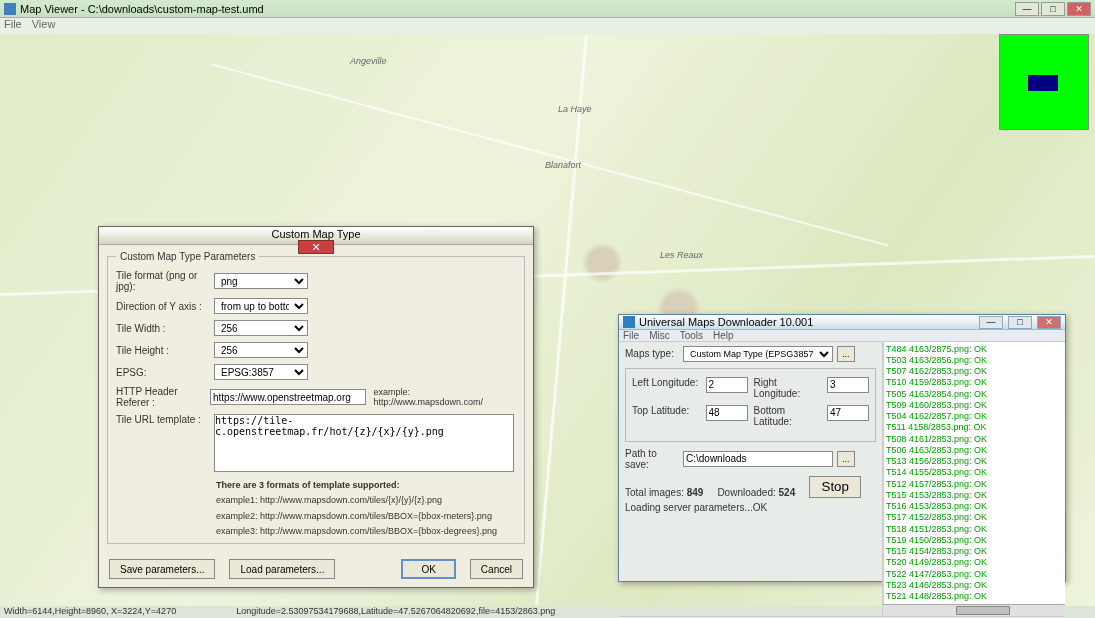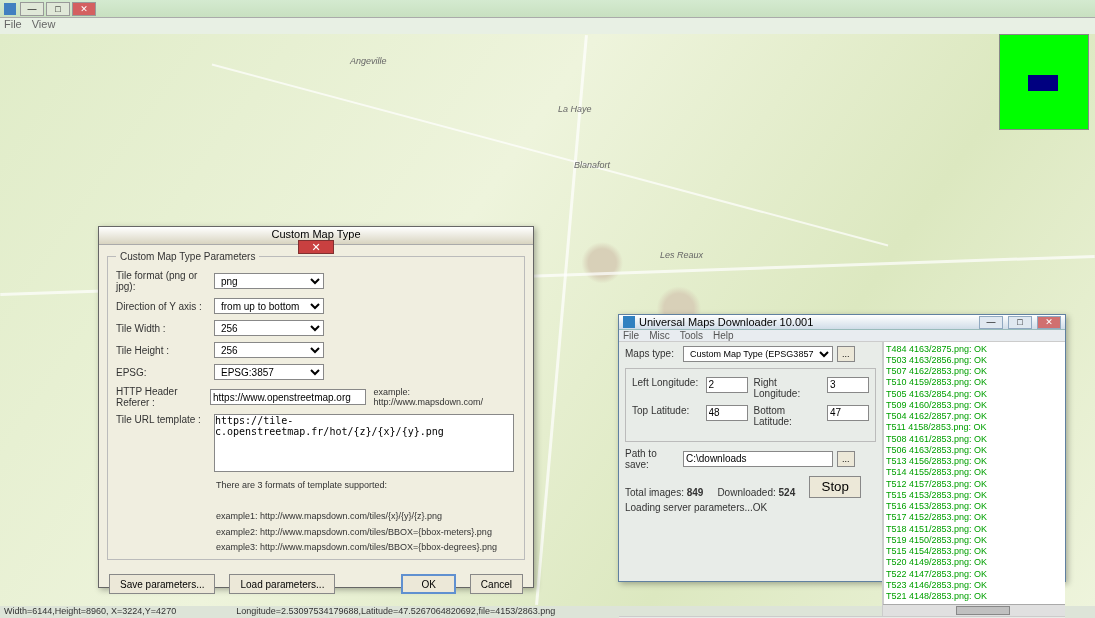--- a/index.html
+++ b/index.html
@@ -39,26 +39,26 @@
 .dlg1 { position: absolute; top: 226px; left: 98px; width: 436px; height: 362px; background: #f0eee0; border: 1px solid #666; box-shadow: 2px 2px 6px rgba(0,0,0,.3); display: flex; flex-direction: column; }
 .dlg1 .title { height: 18px; background: linear-gradient(#fff,#d8d4c0); border-bottom: 1px solid #aaa; display: flex; align-items: center; padding: 1px 6px; font-size: 11px; flex-direction: column; }
 .dlg1 .title .t { flex: 1; }
 .dlg1 .title .close { width: 36px; height: 14px; background: #c94040; color: #fff; display: inline-flex; align-items: center; justify-content: center; font-size: 11px; cursor: pointer; border: 1px solid #803030; }
 .dlg1 .body { flex: 1; padding: 6px 8px; font-size: 10px; color: #333; position: relative; }
 .dlg1 fieldset { border: 1px solid #bbb; padding: 8px 8px 4px; }
 .dlg1 legend { font-size: 10px; padding: 0 4px; }
 .dlg1 .row { display: flex; align-items: center; margin-bottom: 6px; }
 .dlg1 .row label { width: 98px; }
 .dlg1 select, .dlg1 input[type=text] { font-size: 10px; border: 1px solid #888; background: #fff; height: 16px; padding: 0 2px; }
-.dlg1 select { width: 110px; }
+.dlg1 select { width: 94px; }
 .dlg1 .url { width: 162px; }
 .dlg1 .ex { font-size: 9px; color: #333; margin-left: 8px; }
 .dlg1 textarea { width: 300px; height: 58px; font-size: 10px; border: 1px solid #888; resize: none; }
 .dlg1 .tmpl { font-size: 9px; margin-top: 6px; margin-left: 100px; line-height: 1.7; }
-.dlg1 .tmpl .h { font-style: normal; margin-bottom: 16px; }
+.dlg1 .tmpl .h { font-style: normal; margin-bottom: 0; font-weight: bold; }
 .dlg1 .footer { display: flex; gap: 14px; padding: 8px 10px; }
 .dlg1 .footer button { font-size: 10px; height: 20px; padding: 0 10px; border: 1px solid #888; background: #ece8d8; cursor: pointer; }
 .dlg1 .footer .spacer { flex: 1; }
 .dlg1 .footer .ok { border: 2px solid #6090d0; padding: 0 18px; }
 
 
 .dlg2 { position: absolute; top: 314px; left: 618px; width: 448px; height: 268px; background: #e8ece8; border: 1px solid #6080a0; box-shadow: 2px 2px 6px rgba(0,0,0,.3); display: flex; flex-direction: column; }
 .dlg2 .title { height: 18px; background: linear-gradient(#fff,#d0dce8); border-bottom: 1px solid #9bb; display: flex; align-items: center; padding: 0 4px; font-size: 11px; }
 .dlg2 .title .icon { width: 12px; height: 12px; background: #3080c0; margin-right: 4px; }
 .dlg2 .title .t { flex: 1; }
@@ -89,40 +89,41 @@
 .dlg2 .scroll { height: 12px; background: #e0e0e0; border-top: 1px solid #aaa; position: relative; }
 .dlg2 .scroll .th { position: absolute; left: 40%; width: 30%; top: 1px; bottom: 1px; background: #c0c0c0; border: 1px solid #888; }
 .dlg2 .footer2 { height: 14px; background: #e8ece8; border-top: 1px solid #ccc; font-size: 9px; display: flex; align-items: center; padding: 0 6px; color: #555; }
 .dlg2 .footer2 .sep { margin: 0 6px; color: #bbb; }
 </style>
 </head>
 <body>
 
 <div class="main-titlebar">
   <span class="icon"></span>
+  <span class="title">Map Viewer - C:\downloads\custom-map-test.umd</span>
   <span class="btns">
     <span>—</span>
     <span>□</span>
     <span class="close">✕</span>
   </span>
 </div>
 <div class="main-menu">
   <span>File</span>
   <span>View</span>
 </div>
 
 <div class="map-area">
   <div class="map-bg"></div>
   <div class="map-road road1"></div>
   <div class="map-road road2"></div>
   <div class="map-road road3"></div>
   <div id="map-labels">
       <span class="map-label" style="left: 350px; top: 22px;">Angeville</span>
       <span class="map-label" style="left: 558px; top: 70px;">La Haye</span>
-      <span class="map-label" style="left: 574px; top: 126px;">Blanafort</span>
+      <span class="map-label" style="left: 545px; top: 126px;">Blanafort</span>
       <span class="map-label" style="left: 660px; top: 216px;">Les Reaux</span>
     </div>
   <div class="minimap">
     <div class="viewport"></div>
   </div>
 </div>
 
 <div class="statusbar">
   <span>Width=6144,Height=8960, X=3224,Y=4270</span>
   <span>Longitude=2.53097534179688,Latitude=47.5267064820692,file=4153/2863.png</span>

